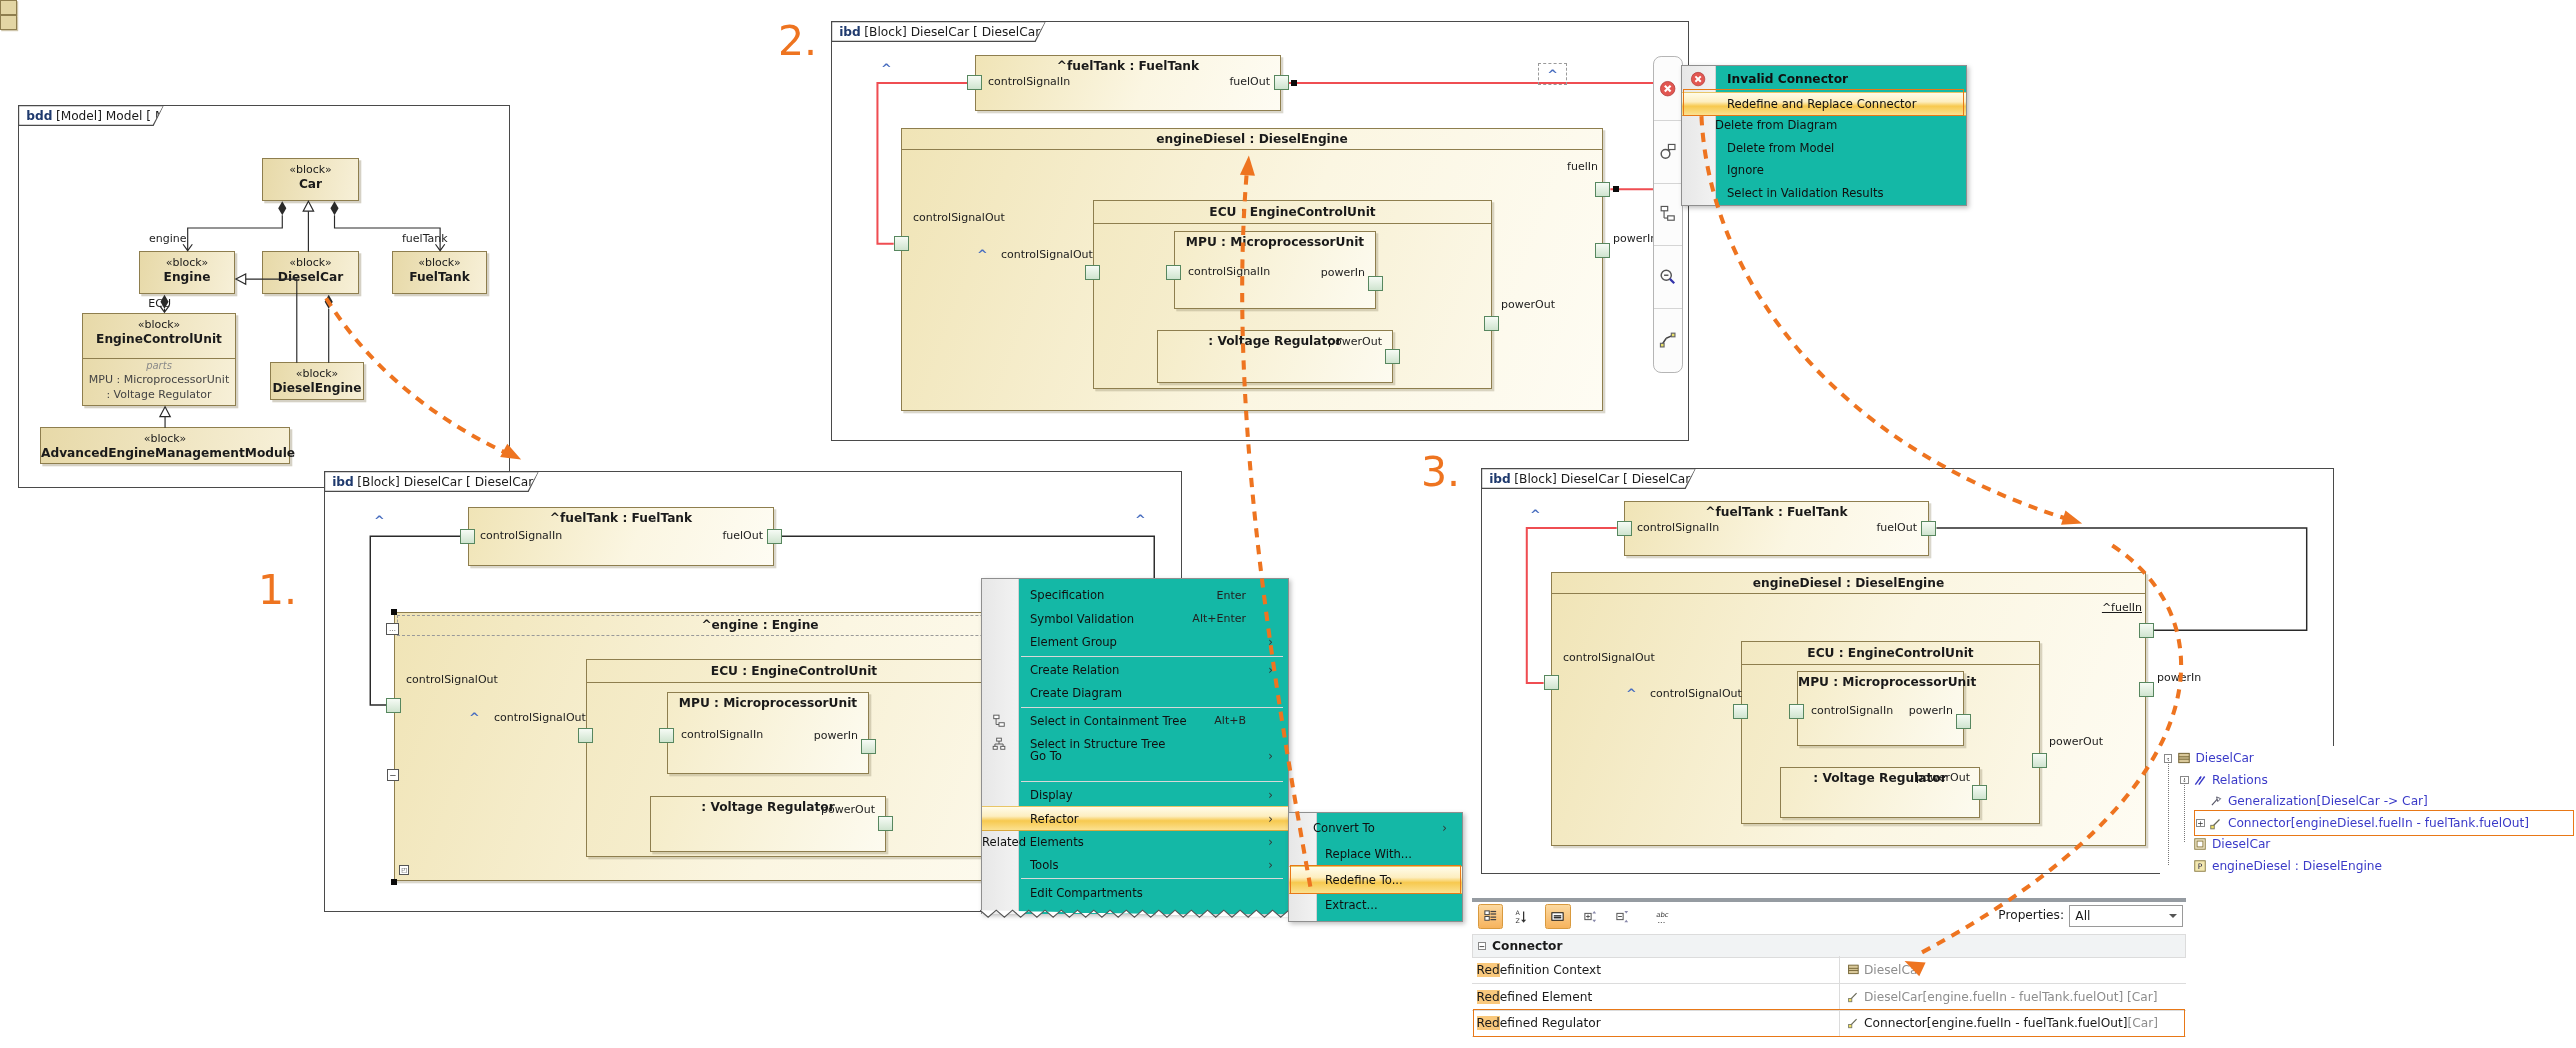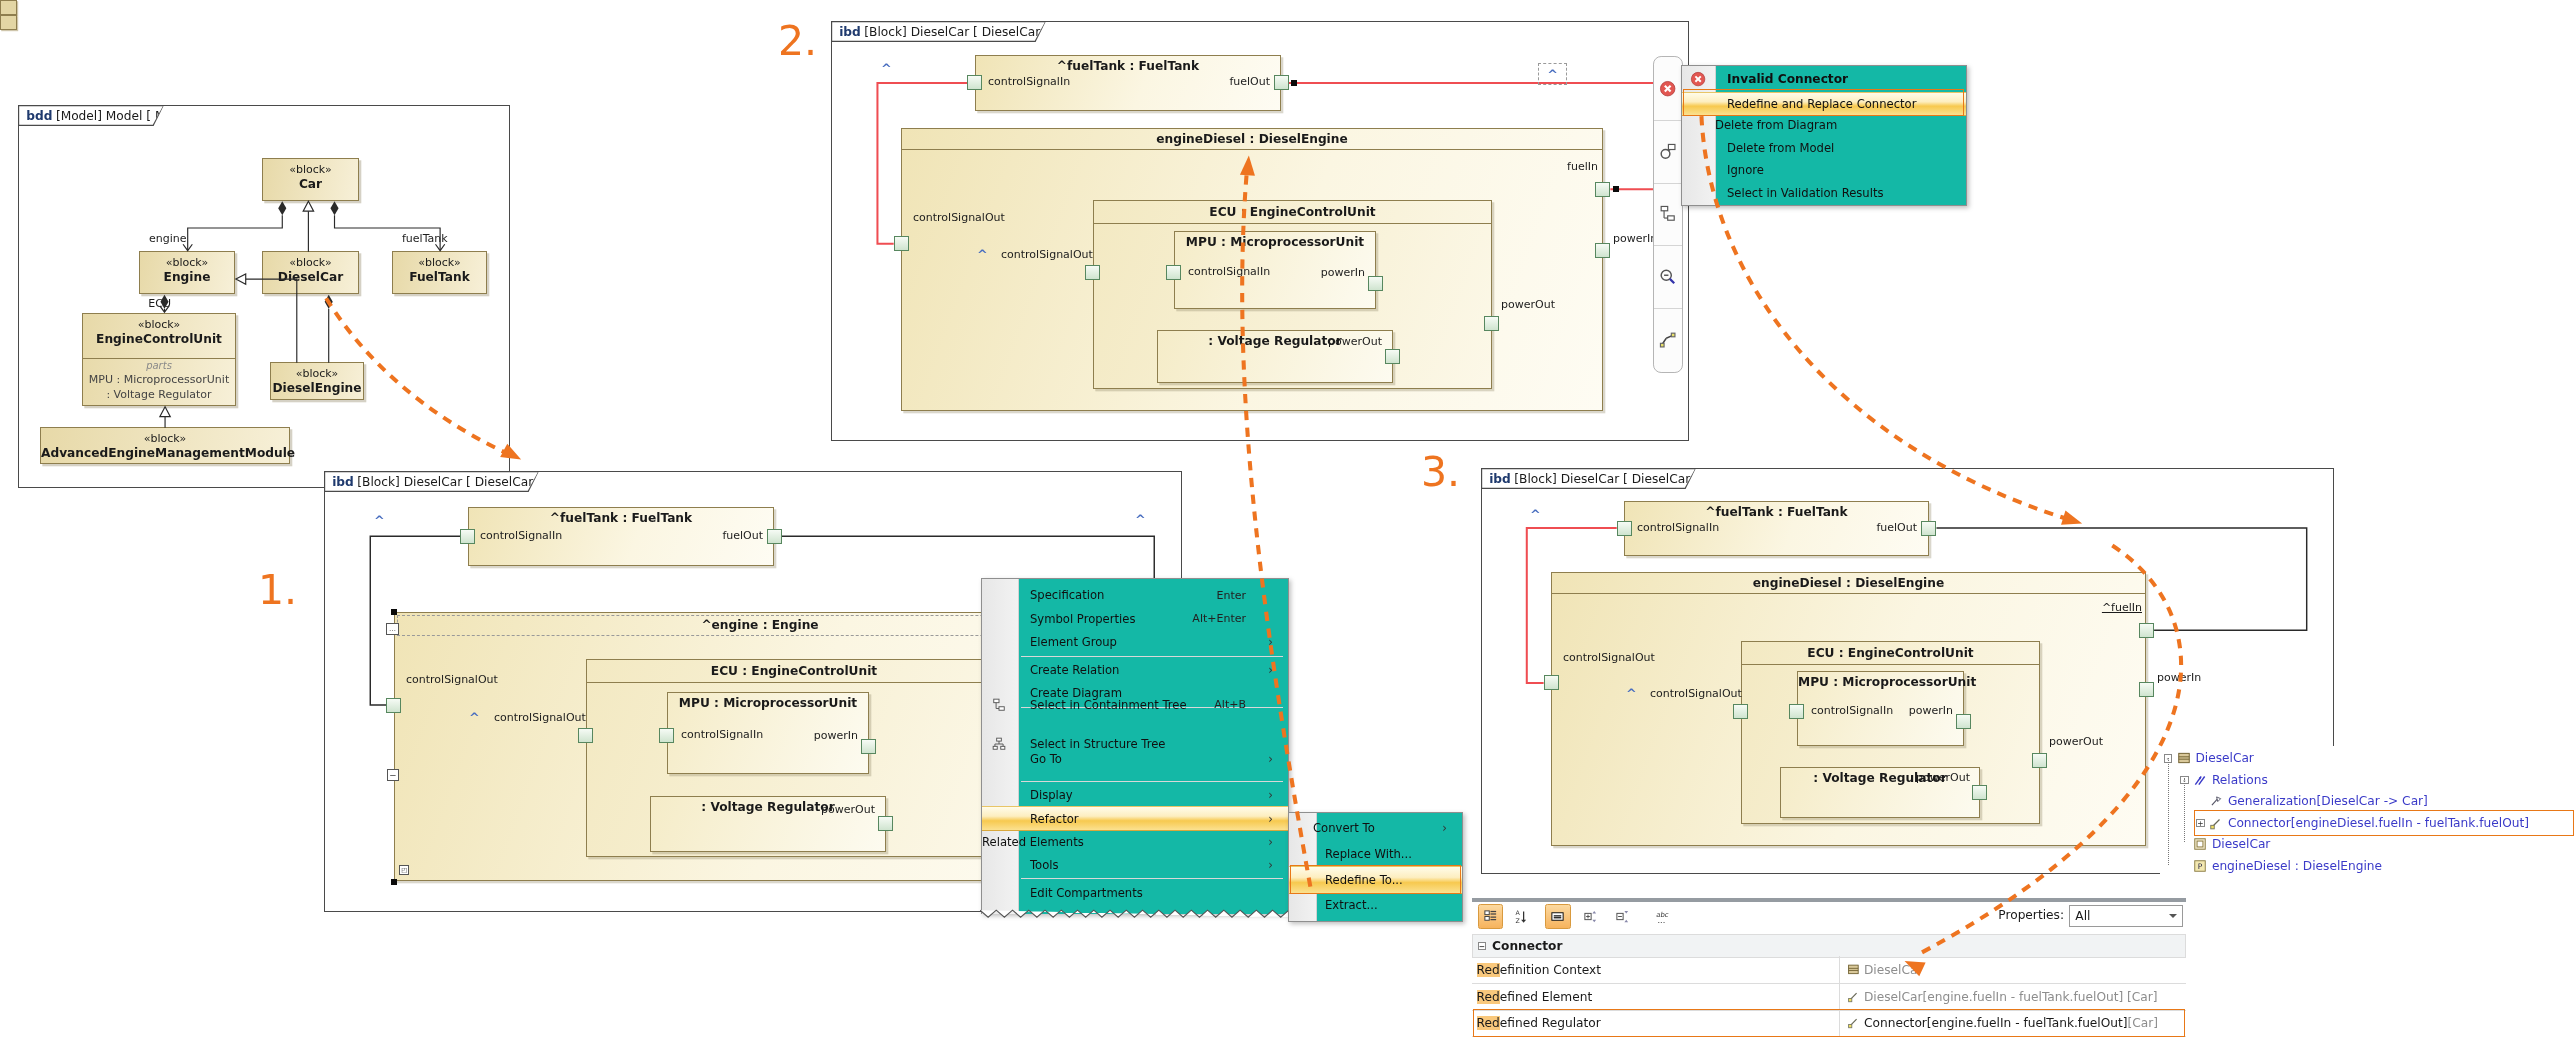--- a/index.html
+++ b/index.html
@@ -338,37 +338,37 @@
   <div class="step" style="left:778px;top:17.4px;">2.</div>
   <div class="step" style="left:1421px;top:448px;">3.</div>
 
   <div id="ctx-menu" class="menu" style="left:981px;top:578px;width:306px;height:335px;z-index:20;border-bottom:none;">
       <div class="gutter" style="width: 36px;"></div>
       <div class="mi" style="top: 4.6px; height: 23px;">
         <div class="txt" style="margin-left: 48px;">Specification</div>
         <div class="sc">Enter</div>
       </div>
       <div class="mi" style="top: 28px; height: 23px;">
-        <div class="txt" style="margin-left: 48px;">Symbol Properties</div>
+        <div class="txt" style="margin-left: 48px;">Symbol Validation</div>
         <div class="sc">Alt+Enter</div>
       </div>
       <div class="mi" style="top: 51px; height: 23px;">
         <div class="txt" style="margin-left: 48px;">Element Group</div>
         <div class="sub">›</div>
       </div>
       <div class="sep" style="top: 77px;"></div>
       <div class="mi" style="top: 79px; height: 23px;">
         <div class="txt" style="margin-left: 48px;">Create Relation</div>
         <div class="sub">›</div>
       </div>
       <div class="mi" style="top: 102px; height: 23px;">
         <div class="txt" style="margin-left: 48px;">Create Diagram</div>
       </div>
       <div class="sep" style="top: 128px;"></div>
-      <div class="mi" style="top: 114px; height: 23px;">
+      <div class="mi" style="top: 130px; height: 23px;">
         <span class="ticon" style="position: absolute; left: 10.4px;">
           <svg width="14" height="14" viewBox="0 0 24 24">
             <rect x="3" y="2" width="9" height="6" fill="#fff" stroke="#555" stroke-width="1.6"></rect>
             <rect x="12" y="15" width="9" height="6" fill="#fff" stroke="#555" stroke-width="1.6"></rect>
             <line x1="7" y1="8" x2="7" y2="18" stroke="#555" stroke-width="1.6"></line>
             <line x1="7" y1="18" x2="12" y2="18" stroke="#555" stroke-width="1.6"></line>
           </svg>
         </span>
         <div class="txt" style="margin-left: 48px;">Select in Containment Tree</div>
         <div class="sc">Alt+B</div>
@@ -380,21 +380,21 @@
             <rect x="2" y="16" width="7" height="5" fill="#fff" stroke="#555" stroke-width="1.6"></rect>
             <rect x="15" y="16" width="7" height="5" fill="#fff" stroke="#555" stroke-width="1.6"></rect>
             <line x1="12" y1="7" x2="12" y2="12" stroke="#555" stroke-width="1.6"></line>
             <line x1="5" y1="12" x2="19" y2="12" stroke="#555" stroke-width="1.6"></line>
             <line x1="5" y1="12" x2="5" y2="16" stroke="#555" stroke-width="1.6"></line>
             <line x1="19" y1="12" x2="19" y2="16" stroke="#555" stroke-width="1.6"></line>
           </svg>
         </span>
         <div class="txt" style="margin-left: 48px;">Select in Structure Tree</div>
       </div>
-      <div class="mi" style="top: 168px; height: 23px;">
+      <div class="mi" style="top: 161px; height: 23px; align-items: flex-end;">
         <div class="txt" style="margin-left: 48px;">Go To</div>
         <div class="sub">›</div>
       </div>
       <div class="sep" style="top: 202px;"></div>
       <div class="mi" style="top: 204px; height: 23px;">
         <div class="txt" style="margin-left: 48px;">Display</div>
         <div class="sub">›</div>
       </div>
       <div class="mi hl" style="top: 227px; height: 23px;">
         <div class="txt" style="margin-left: 48px;">Refactor</div>

